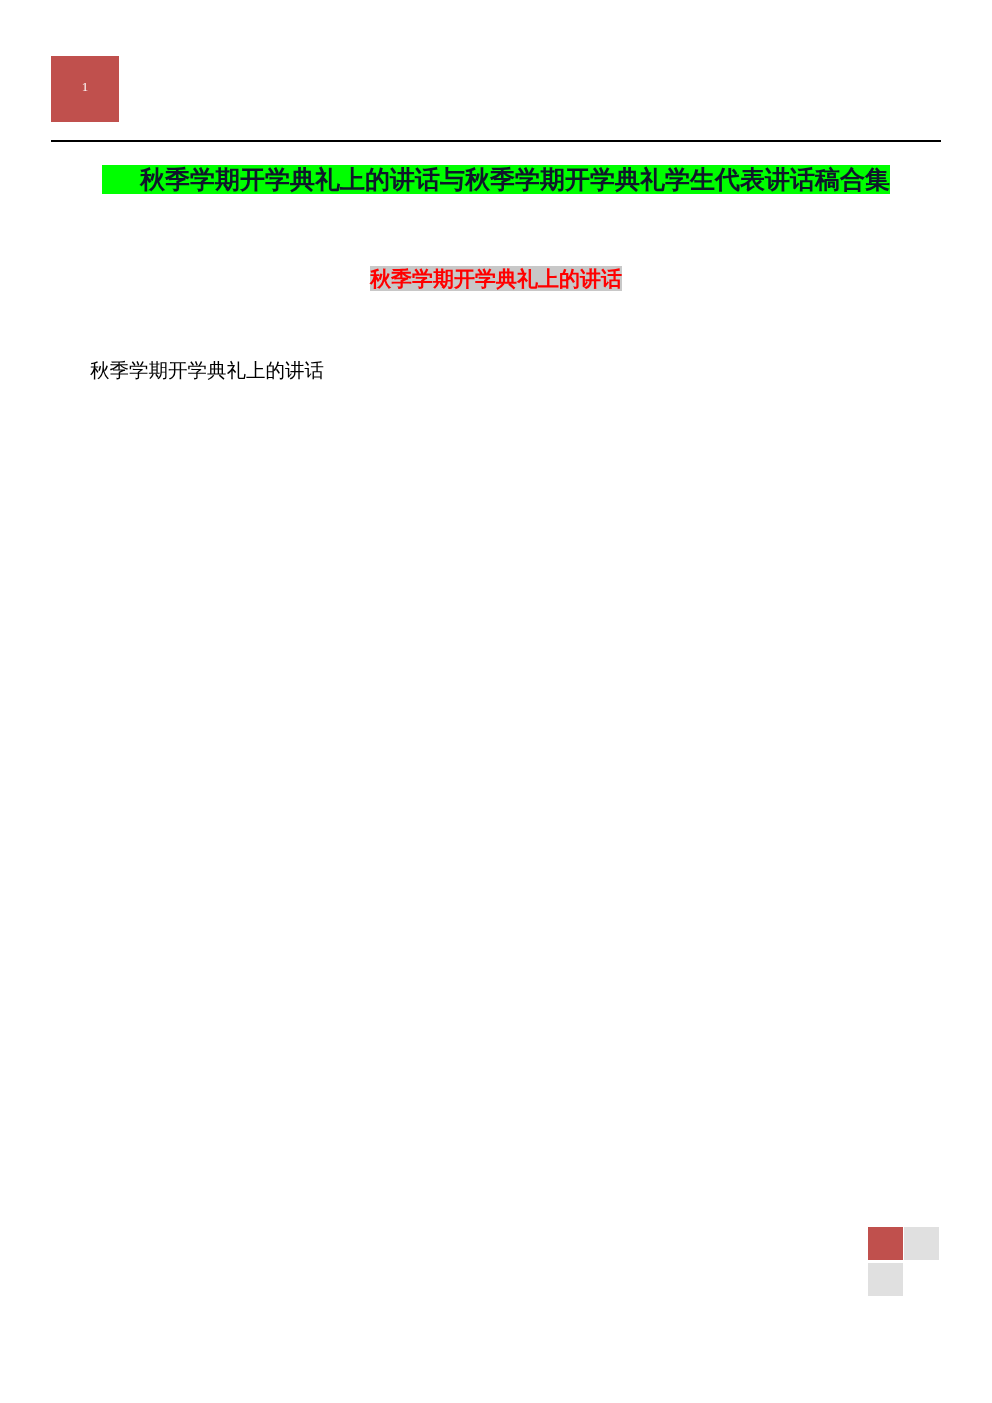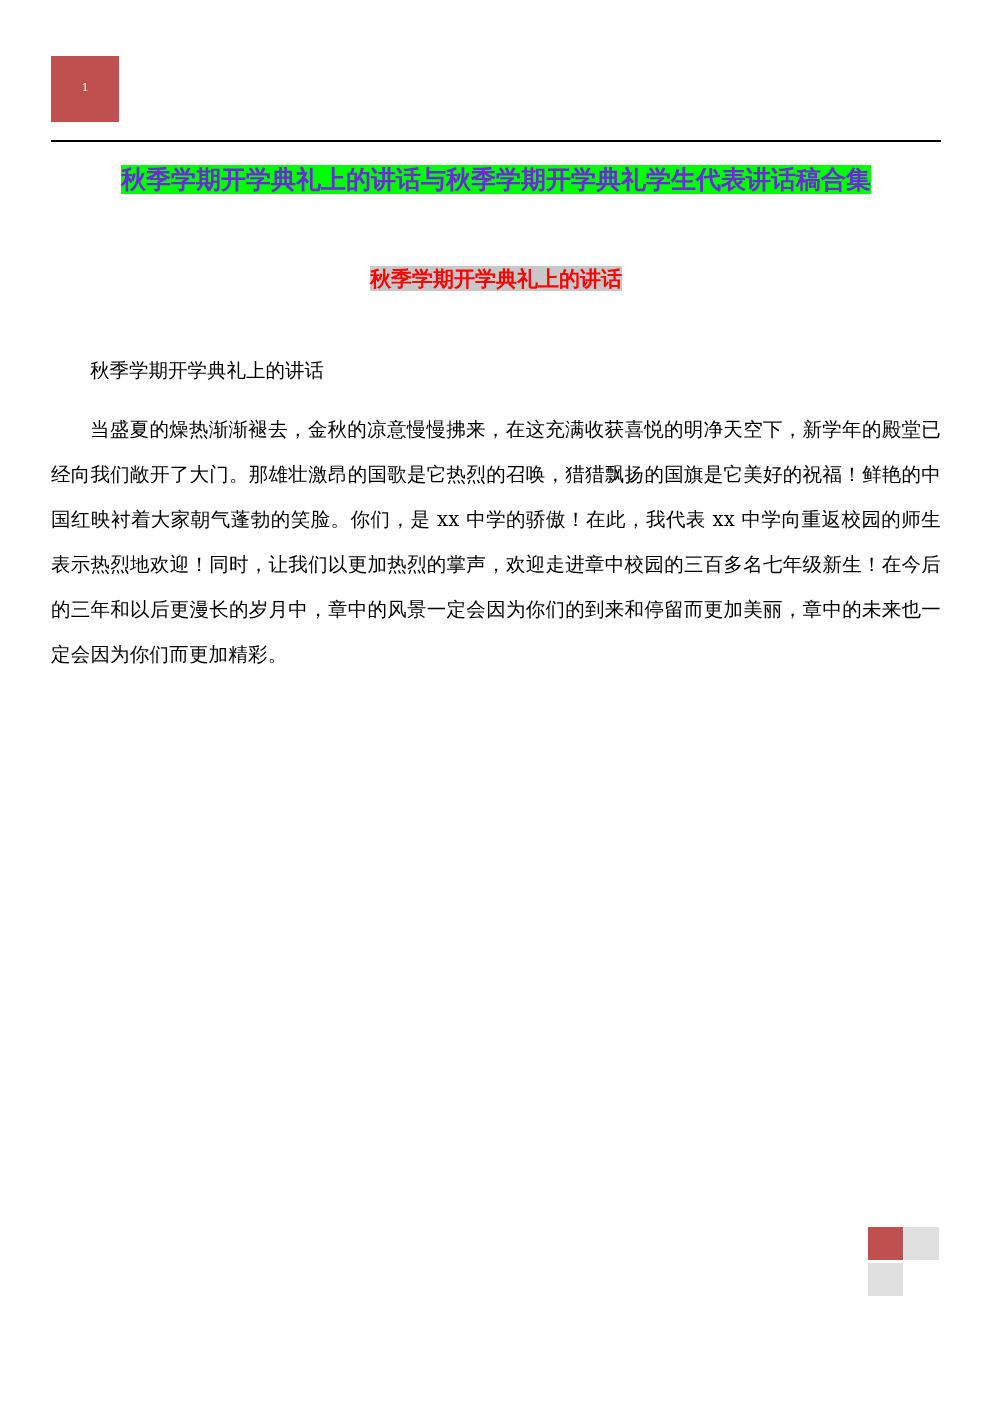--- a/index.html
+++ b/index.html
@@ -59,27 +59,28 @@
 
   
   .doc-title-wrap {
     text-align: center;
     margin: 0;
     padding: 0;
   }
   .doc-title {
     display: inline;
     background: #00ff00;
-    color: #6d28d9;
+    color: #0f172a;
     font-family: "DejaVu Serif", "Liberation Serif", serif;
     font-weight: bold;
     font-size: 25px;
     line-height: 40px;
     letter-spacing: 0px;
     white-space: nowrap;
+    padding-left: 38px;
   }
 
   
   .doc-subtitle-wrap {
     text-align: center;
     margin: 0;
     padding: 0;
     margin-top: 62px;
   }
   .doc-subtitle {
@@ -157,21 +158,20 @@
 
     <div class="doc-subtitle-wrap">
       <span class="doc-subtitle">秋季学期开学典礼上的讲话</span>
     </div>
 
     <div class="body-block">
 
       <p class="para-heading">秋季学期开学典礼上的讲话</p>
 
 
-      <p class="para gap">当盛夏的燥热渐渐褪去，金秋的凉意慢慢拂来，在这充满收获喜悦的明净天空下，新学年的殿堂已经向我们敞开了大门。那雄壮激昂的国歌是它热烈的召唤，猎猎飘扬的国旗是它美好的祝福！鲜艳的中国红映衬着大家朝气蓬勃的笑脸。你们，是 xx 中学的骄傲！在此，我代表 xx 中学向重返校园的师生表示热烈地欢迎！同时，让我们以更加热烈的掌声，欢迎走进章中校园的三百多名七年级新生！在今后的三年和以后更漫长的岁月中，章中的风景一定会因为你们的到来和停留而更加美丽，章中的未来也一定会因为你们而更加精彩。</p>
 
 
 
     </div>
   </div>
 
   <div class="deco">
     <div class="deco-sq red"></div>
     <div class="deco-sq g1"></div>
     <div class="deco-sq g2"></div>

